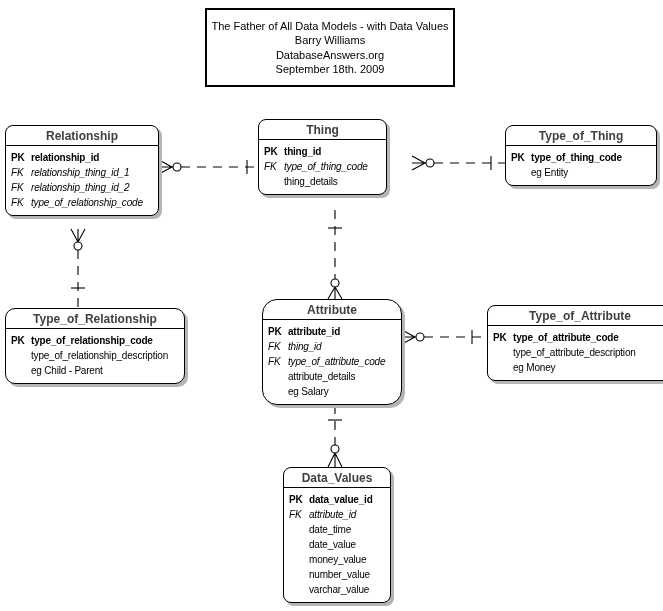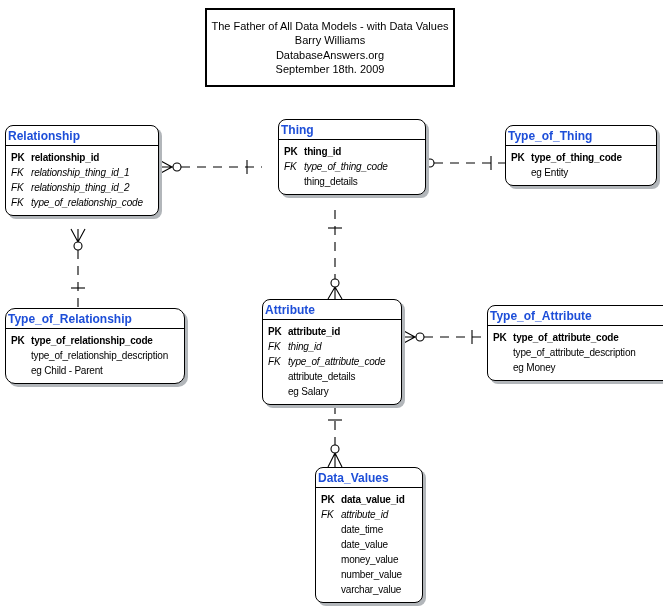--- a/index.html
+++ b/index.html
@@ -29,24 +29,24 @@
   }
   .entity {
     position: absolute;
     background: #ffffff;
     border: 1px solid #000000;
     border-radius: 8px;
     box-shadow: 3px 3px 0 #b2b6ba;
     box-sizing: border-box;
   }
   .entity-title {
-    text-align: left;
+    text-align: center;
     font-weight: bold;
     font-size: 12px;
-    color: #1d4ed8;
+    color: #404040;
     padding: 3px 2px 2px 2px;
     border-bottom: 1px solid #000000;
     white-space: nowrap;
   }
   .entity-fields {
     padding: 4px 2px 5px 5px;
     font-size: 10px;
     letter-spacing: -0.2px;
     color: #000000;
   }
@@ -135,21 +135,21 @@
           <span class="field-key">FK</span>
           <span class="field-name">relationship_thing_id_2</span>
         </div>
         <div class="field-row fk">
           <span class="field-key">FK</span>
           <span class="field-name">type_of_relationship_code</span>
         </div>
       </div>
   </div>
 
-  <div class="entity" style="left:278px; top:119px; width:148px;">
+  <div class="entity" style="left:258px; top:119px; width:129px;">
     <div class="entity-title">Thing</div>
     <div class="entity-fields">
         <div class="field-row pk">
           <span class="field-key">PK</span>
           <span class="field-name">thing_id</span>
         </div>
         <div class="field-row fk">
           <span class="field-key">FK</span>
           <span class="field-name">type_of_thing_code</span>
         </div>
@@ -185,21 +185,21 @@
           <span class="field-key"></span>
           <span class="field-name">type_of_relationship_description</span>
         </div>
         <div class="field-row plain">
           <span class="field-key"></span>
           <span class="field-name">eg Child - Parent</span>
         </div>
       </div>
   </div>
 
-  <div class="entity" style="left:262px; top:299px; width:140px;">
+  <div class="entity" style="left:262px; top:299px; width:140px;border-radius:15px;">
     <div class="entity-title">Attribute</div>
     <div class="entity-fields">
         <div class="field-row pk">
           <span class="field-key">PK</span>
           <span class="field-name">attribute_id</span>
         </div>
         <div class="field-row fk">
           <span class="field-key">FK</span>
           <span class="field-name">thing_id</span>
         </div>
@@ -229,21 +229,21 @@
           <span class="field-key"></span>
           <span class="field-name">type_of_attribute_description</span>
         </div>
         <div class="field-row plain">
           <span class="field-key"></span>
           <span class="field-name">eg Money</span>
         </div>
       </div>
   </div>
 
-  <div class="entity" style="left:283px; top:467px; width:108px;margin-left:32px;">
+  <div class="entity" style="left:283px; top:467px; width:108px;">
     <div class="entity-title">Data_Values</div>
     <div class="entity-fields">
         <div class="field-row pk">
           <span class="field-key">PK</span>
           <span class="field-name">data_value_id</span>
         </div>
         <div class="field-row fk">
           <span class="field-key">FK</span>
           <span class="field-name">attribute_id</span>
         </div>

